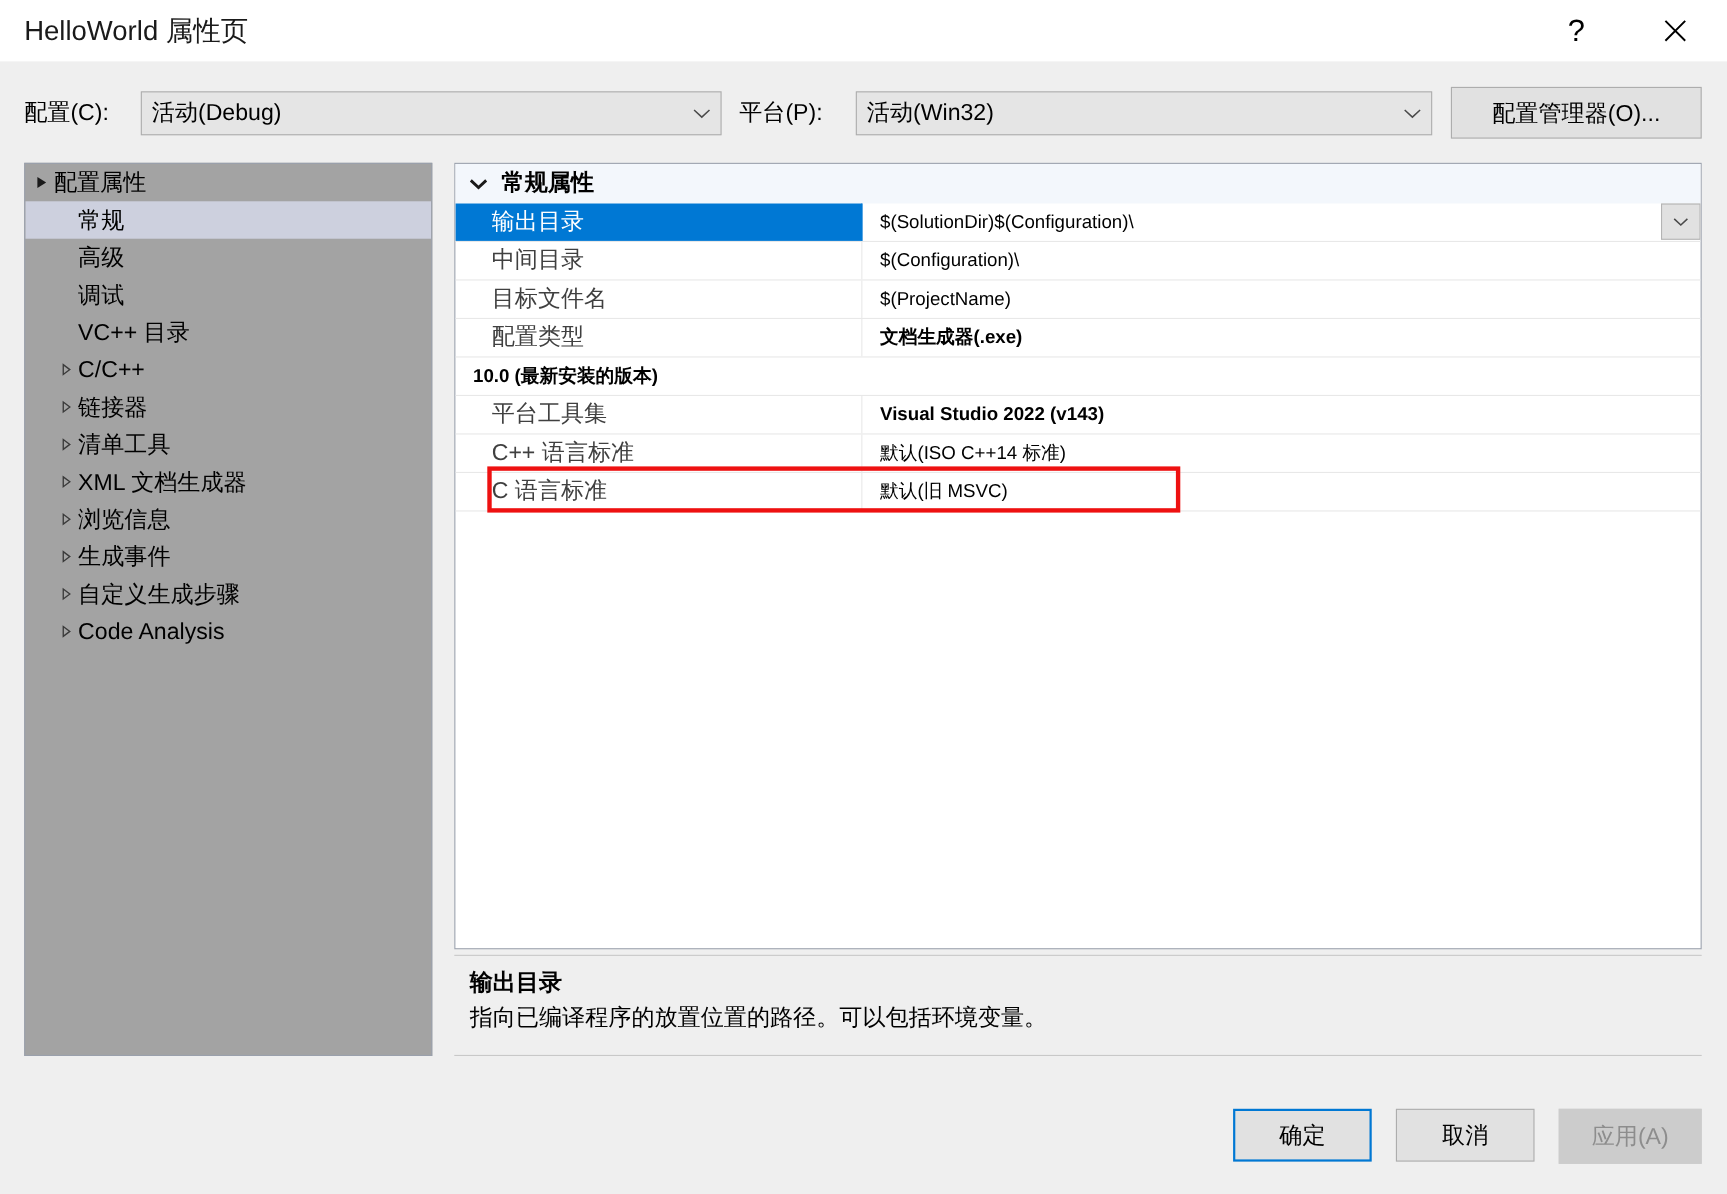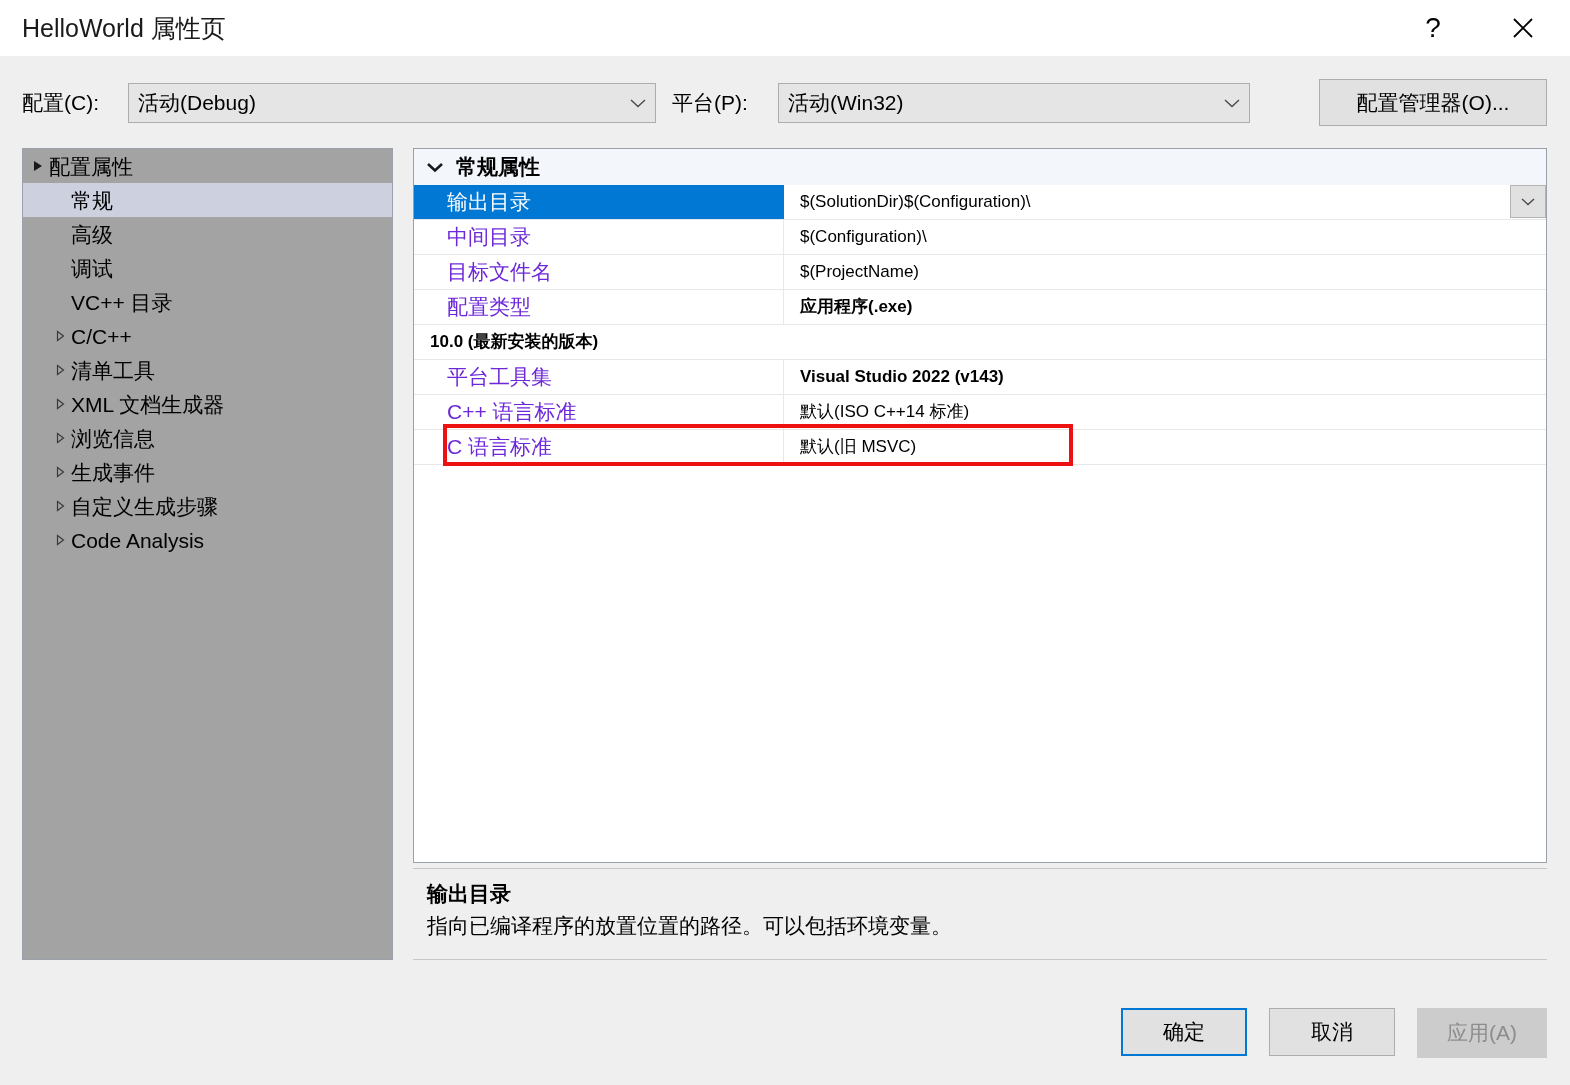--- a/index.html
+++ b/index.html
@@ -72,21 +72,21 @@
     position: absolute;
     background: #e5e5e5;
     border: 1px solid #adadad;
     height: 40px;
     box-sizing: border-box;
     display: flex;
     align-items: center;
     cursor: default;
   }
   .combo-config { left: 128px; top: 83px; width: 528px; gap: 25px; }
-  .combo-platform { left: 778px; top: 83px; width: 472px; }
+  .combo-platform { left: 778px; top: 83px; width: 524px; }
   .combo-value {
     font-size: 21px;
     line-height: 24px;
     color: #000;
     padding-left: 9px;
     white-space: nowrap;
     flex: 1;
     overflow: hidden;
   }
   .combo-arrow {
@@ -188,21 +188,21 @@
   }
   .grid-row .cell-name {
     width: 370px;
     min-width: 370px;
     box-sizing: border-box;
     padding-left: 33px;
     display: flex;
     align-items: center;
     font-size: 21px;
     line-height: 24px;
-    color: #6d28d9;
+    color: #404040;
     border-right: 1px solid #e8e8e8;
     white-space: nowrap;
     overflow: hidden;
   }
   .grid-row .cell-value {
     flex: 1;
     box-sizing: border-box;
     padding-left: 16px;
     display: flex;
     align-items: center;
@@ -356,20 +356,28 @@
       <span class="tree-expander"></span>
       <span class="tree-label">VC++ 目录</span>
     </div>
     <div class="tree-node lvl1">
       <span class="tree-expander">
         <svg width="14" height="14" viewBox="0 0 14 14">
           <path d="M4.5 2.5 L10.5 7 L4.5 11.5 Z" fill="none" stroke="#3a3a3a" stroke-width="1.2"></path>
         </svg>
       </span>
       <span class="tree-label">C/C++</span>
+    </div>
+    <div class="tree-node lvl1">
+      <span class="tree-expander">
+        <svg width="14" height="14" viewBox="0 0 14 14">
+          <path d="M4.5 2.5 L10.5 7 L4.5 11.5 Z" fill="none" stroke="#3a3a3a" stroke-width="1.2"></path>
+        </svg>
+      </span>
+      <span class="tree-label">链接器</span>
     </div>
     <div class="tree-node lvl1">
       <span class="tree-expander">
         <svg width="14" height="14" viewBox="0 0 14 14">
           <path d="M4.5 2.5 L10.5 7 L4.5 11.5 Z" fill="none" stroke="#3a3a3a" stroke-width="1.2"></path>
         </svg>
       </span>
       <span class="tree-label">清单工具</span>
     </div>
     <div class="tree-node lvl1">
@@ -436,21 +444,21 @@
       <div class="grid-row">
         <div class="cell-name">中间目录</div>
         <div class="cell-value">$(Configuration)\</div>
       </div>
       <div class="grid-row">
         <div class="cell-name">目标文件名</div>
         <div class="cell-value">$(ProjectName)</div>
       </div>
       <div class="grid-row bold-value">
         <div class="cell-name">配置类型</div>
-        <div class="cell-value">应用程序(.exe)</div>
+        <div class="cell-value">文档生成器(.exe)</div>
       </div>
       <div class="grid-row bold-value">
         <div class="cell-value">10.0 (最新安装的版本)</div>
       </div>
       <div class="grid-row bold-value">
         <div class="cell-name">平台工具集</div>
         <div class="cell-value">Visual Studio 2022 (v143)</div>
       </div>
       <div class="grid-row">
         <div class="cell-name">C++ 语言标准</div>

